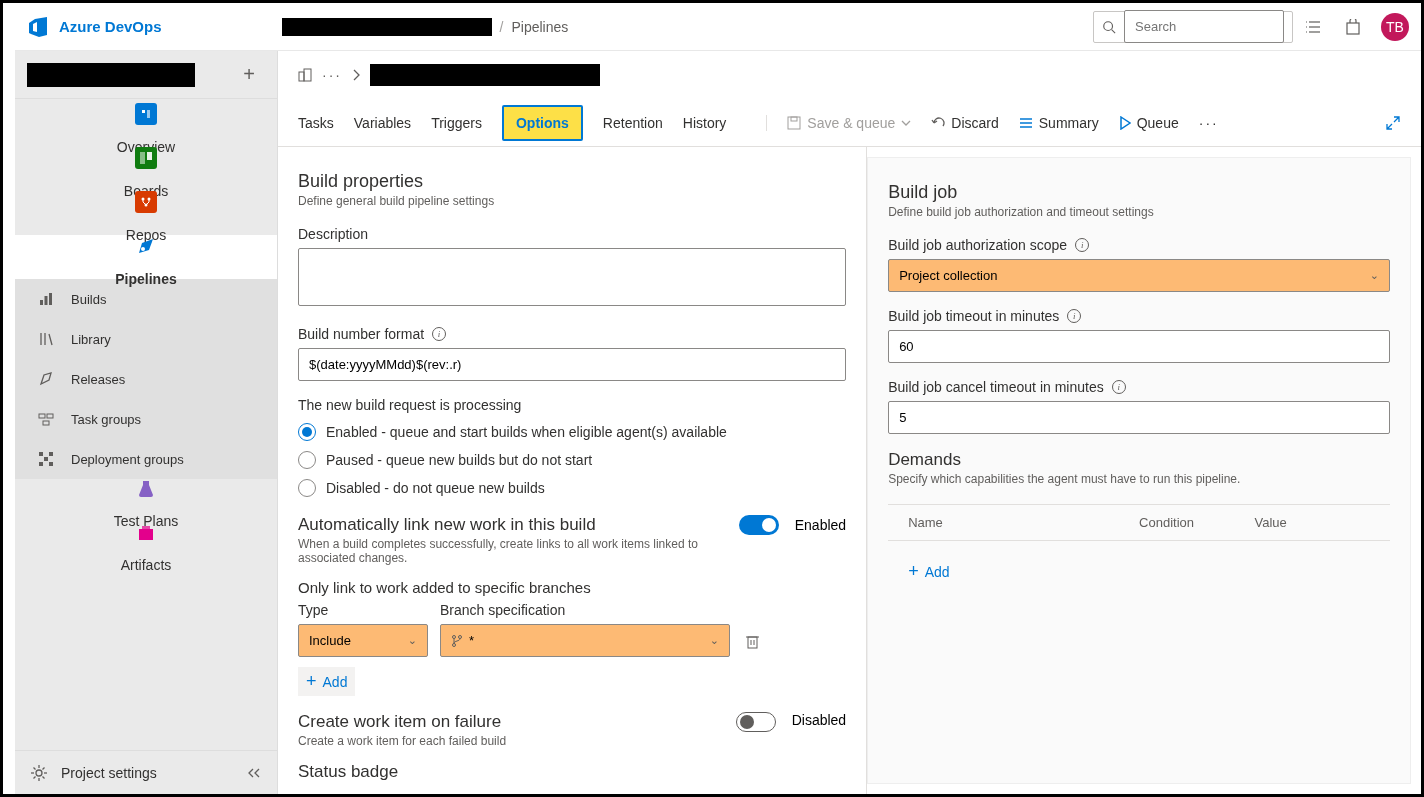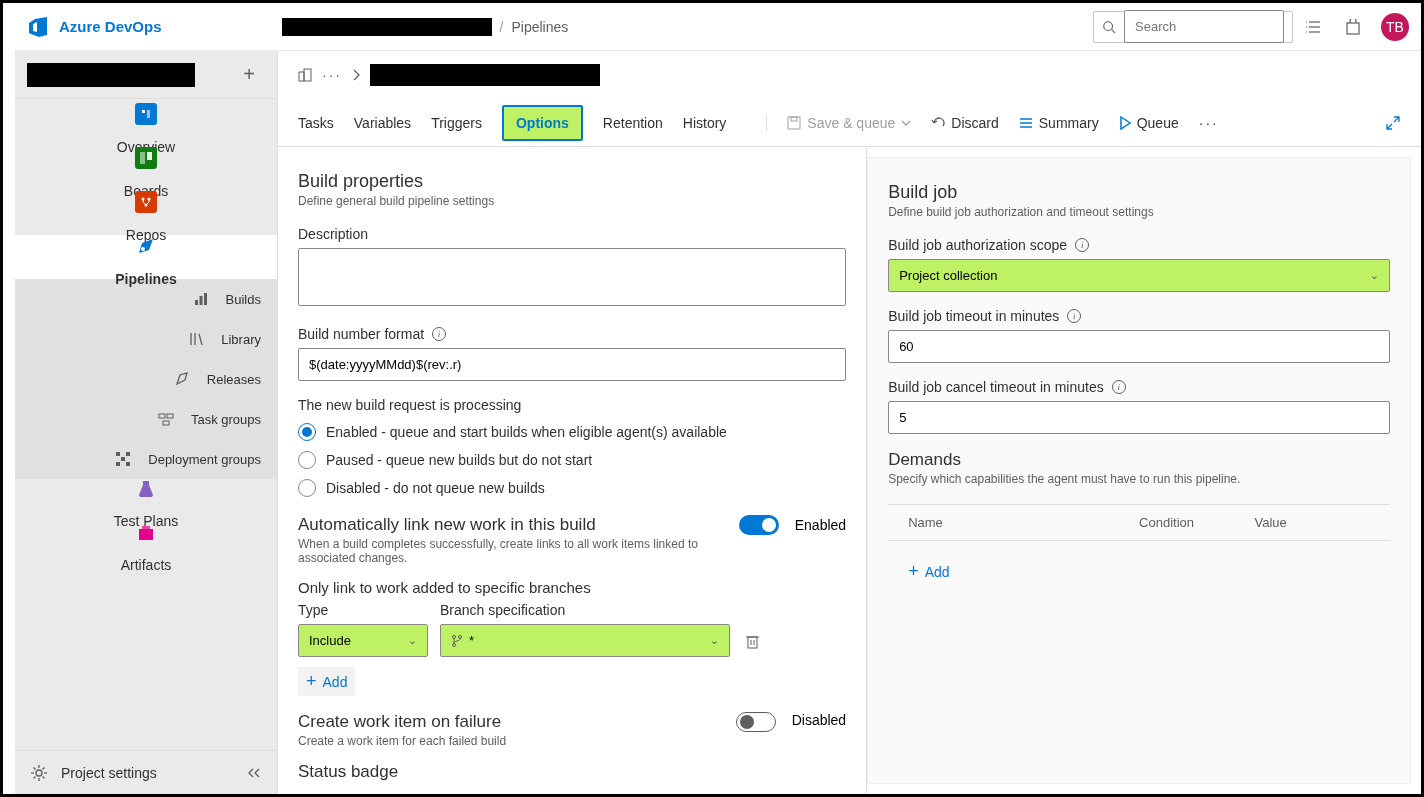--- a/index.html
+++ b/index.html
@@ -24,39 +24,39 @@
 
 .body { flex: 1; display: flex; min-height: 0; }
 
 
 .sidebar { width: 263px; background: #eaeaea; display: flex; flex-direction: column; border-right: 1px solid #ddd; }
 .project-row { height: 48px; display: flex; align-items: center; padding: 0 12px; border-bottom: 1px solid #ddd; }
 .redact-proj { width: 168px; height: 24px; background: #000; }
 .plus-btn { margin-left: auto; color: #605e5c; font-size: 20px; width: 32px; height: 32px; display: flex; align-items: center; justify-content: center; cursor: pointer; }
 .nav-section { padding: 4px 0; }
 .nav-item { height: 40px; display: flex; align-items: center; padding: 0 16px; gap: 14px; font-size: 14px; color: #323130; cursor: pointer; }
-.nav-item.sub { padding-left: 20px; font-size: 13px; justify-content: flex-end; }
+.nav-item.sub { padding-left: 20px; font-size: 13px; }
 .nav-item.main { height: 44px; }
 .nav-item.selected { background: #fff; font-weight: 600; }
 .nav-icon { width: 22px; height: 22px; display: flex; align-items: center; justify-content: center; }
 .icon-tile { width: 22px; height: 22px; border-radius: 3px; display: flex; align-items: center; justify-content: center; }
 .nav-sub-group { background: #e0e0e0; }
 .spacer { flex: 1; }
 .settings-row { height: 44px; border-top: 1px solid #ddd; display: flex; align-items: center; padding: 0 16px; gap: 14px; font-size: 14px; color: #323130; cursor: pointer; }
 .collapse-btn { margin-left: auto; color: #605e5c; }
 
 
 .main { flex: 1; display: flex; flex-direction: column; min-width: 0; }
 .crumb-row { height: 48px; display: flex; align-items: center; padding: 0 20px; gap: 10px; }
 .crumb-icon { color: #605e5c; font-size: 14px; }
 .redact-crumb { width: 230px; height: 22px; background: #000; }
 
 .tab-bar { height: 48px; display: flex; align-items: center; padding: 0 20px; border-bottom: 1px solid #e1dfdd; gap: 20px; }
 .tab { font-size: 14px; color: #323130; padding: 12px 0; cursor: pointer; }
-.tab.active { font-weight: 600; color: #0078d4; border: 2px solid #0078d4; border-radius: 2px; padding: 8px 12px; background: #bef264; }
+.tab.active { font-weight: 600; color: #0078d4; border: 2px solid #0078d4; border-radius: 2px; padding: 8px 12px; background: #fde047; }
 .tab-actions { margin-left: 20px; display: flex; align-items: center; gap: 20px; padding-left: 20px; border-left: 1px solid #e1dfdd; font-size: 14px; }
 .ta-item { display: flex; align-items: center; gap: 6px; cursor: pointer; color: #323130; }
 .ta-item.disabled { color: #a19f9d; text-align: center; }
 .ta-icon { color: #0078d4; }
 .ta-right { margin-left: auto; display: flex; align-items: center; gap: 16px; }
 .expand-btn { color: #0078d4; cursor: pointer; }
 
 .content { flex: 1; display: flex; min-height: 0; overflow: hidden; }
 .panel { padding: 24px 20px; overflow-y: auto; }
 .panel-left { flex: 1 1 52%; border-right: 1px solid #e1dfdd; }
@@ -81,21 +81,21 @@
 .toggle { width: 40px; height: 20px; border-radius: 10px; position: relative; cursor: pointer; flex-shrink: 0; }
 .toggle.on { background: #0078d4; }
 .toggle.off { background: #fff; border: 1px solid #605e5c; }
 .toggle::after { content: ""; position: absolute; width: 14px; height: 14px; border-radius: 50%; top: 3px; }
 .toggle.on::after { background: #fff; right: 3px; }
 .toggle.off::after { background: #605e5c; left: 3px; top: 2px; }
 .toggle-state { font-size: 14px; margin-left: 16px; }
 
 .two-col { display: flex; gap: 12px; align-items: flex-end; }
 .col-label { font-size: 14px; color: #323130; margin-bottom: 6px; }
-.select { display: flex; align-items: center; justify-content: space-between; cursor: pointer; background: #bef264; }
+.select { display: flex; align-items: center; justify-content: space-between; cursor: pointer; background: #fdba74; }
 .select-narrow { width: 130px; }
 .select-wide { width: 290px; }
 .chev { color: #605e5c; font-size: 11px; }
 .del-btn { color: #605e5c; cursor: pointer; padding: 8px 4px; }
 .add-link { display: flex; align-items: center; gap: 6px; color: #0078d4; font-size: 14px; cursor: pointer; margin-top: 10px; }
 .add-link .plus { font-size: 18px; font-weight: 300; }
 
 .demands-table { margin-top: 12px; }
 .demands-header { display: flex; padding: 10px 20px; border-top: 1px solid #e1dfdd; border-bottom: 1px solid #e1dfdd; font-size: 13px; color: #605e5c; }
 .dh-name { flex: 2; }

